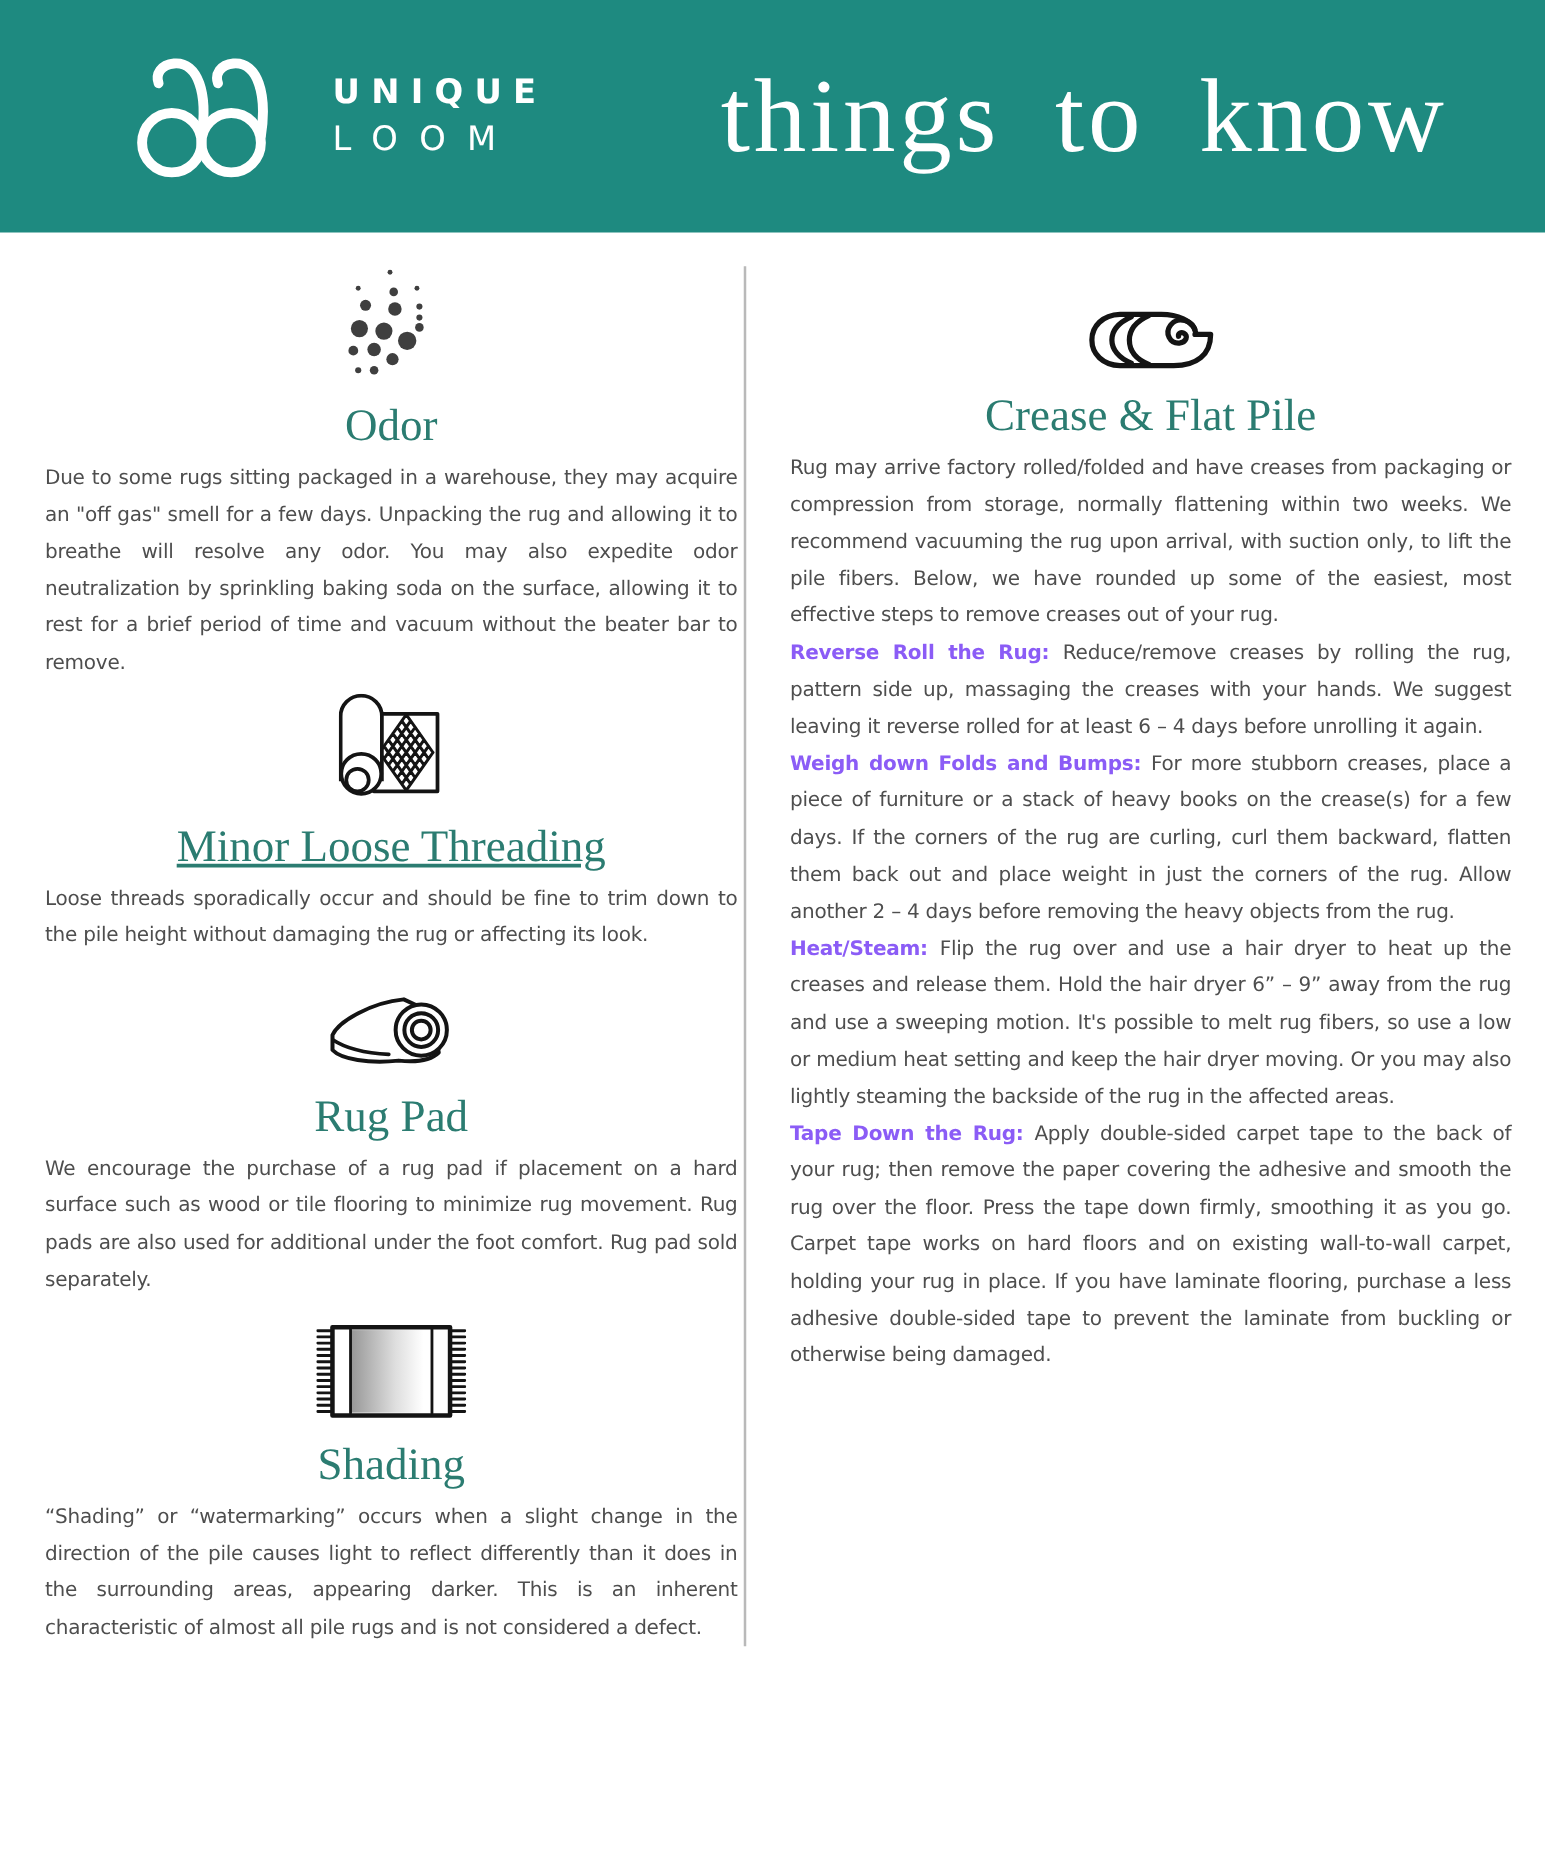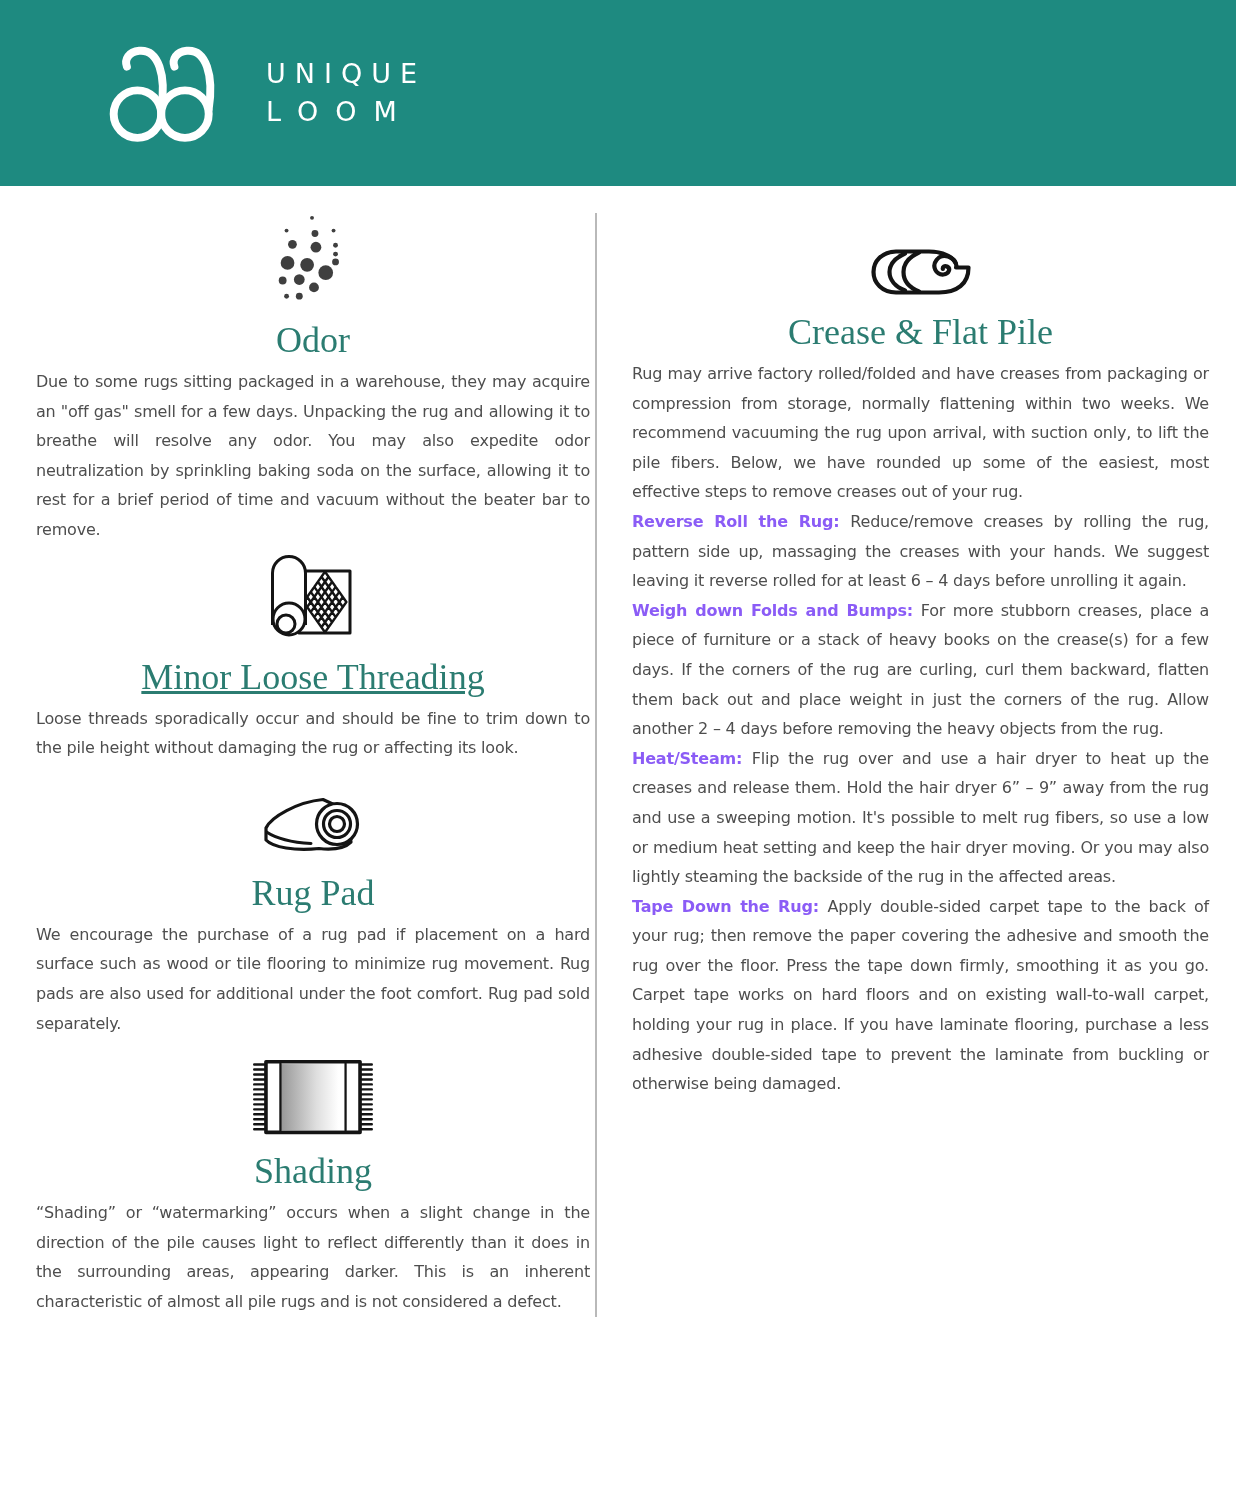--- a/index.html
+++ b/index.html
@@ -14,21 +14,21 @@
     height:186px; background:#1e8a80;
     display:flex; align-items:center;
     padding:0 70px 0 104px; box-sizing:border-box;
   }
   .brand { display:flex; align-items:center; }
   .brand svg { display:block; }
   .brand-text {
     margin-left:30px; color:#ffffff;
     font-size:27px; line-height:1.42; font-weight:400;
   }
-  .brand-l1 { letter-spacing:9px; }
+  .brand-l1 { letter-spacing:9px;font-weight:bold; }
   .brand-l2 { letter-spacing:17px; }
   .page-title {
     margin:0 0 0 auto;
     font-family:"Liberation Serif", serif; font-weight:400;
     color:#ffffff; font-size:84px; letter-spacing:3px; word-spacing:20px;
     padding-right:8px;
   }
 
   
   .columns { display:flex; align-items:stretch; }
@@ -72,20 +72,21 @@
         <path d="M65,76 C71,38 62,8 40,10 C28,11 23,20 26,28"></path>
         <circle cx="92" cy="82" r="27"></circle>
         <path d="M119,76 C125,38 116,8 94,10 C82,11 77,20 80,28"></path>
       </g>
     </svg>
     <div class="brand-text">
       <div class="brand-l1">UNIQUE</div>
       <div class="brand-l2">LOOM</div>
     </div>
   </div>
+  <h1 class="page-title">things to know</h1>
 </header>
 
 <main class="columns">
 
   <section class="col-left">
 
     <div class="section s1">
       <div class="icon-row">
         <svg width="100" height="94" viewBox="0 0 100 96">
           <g fill="#3f3f3f">

